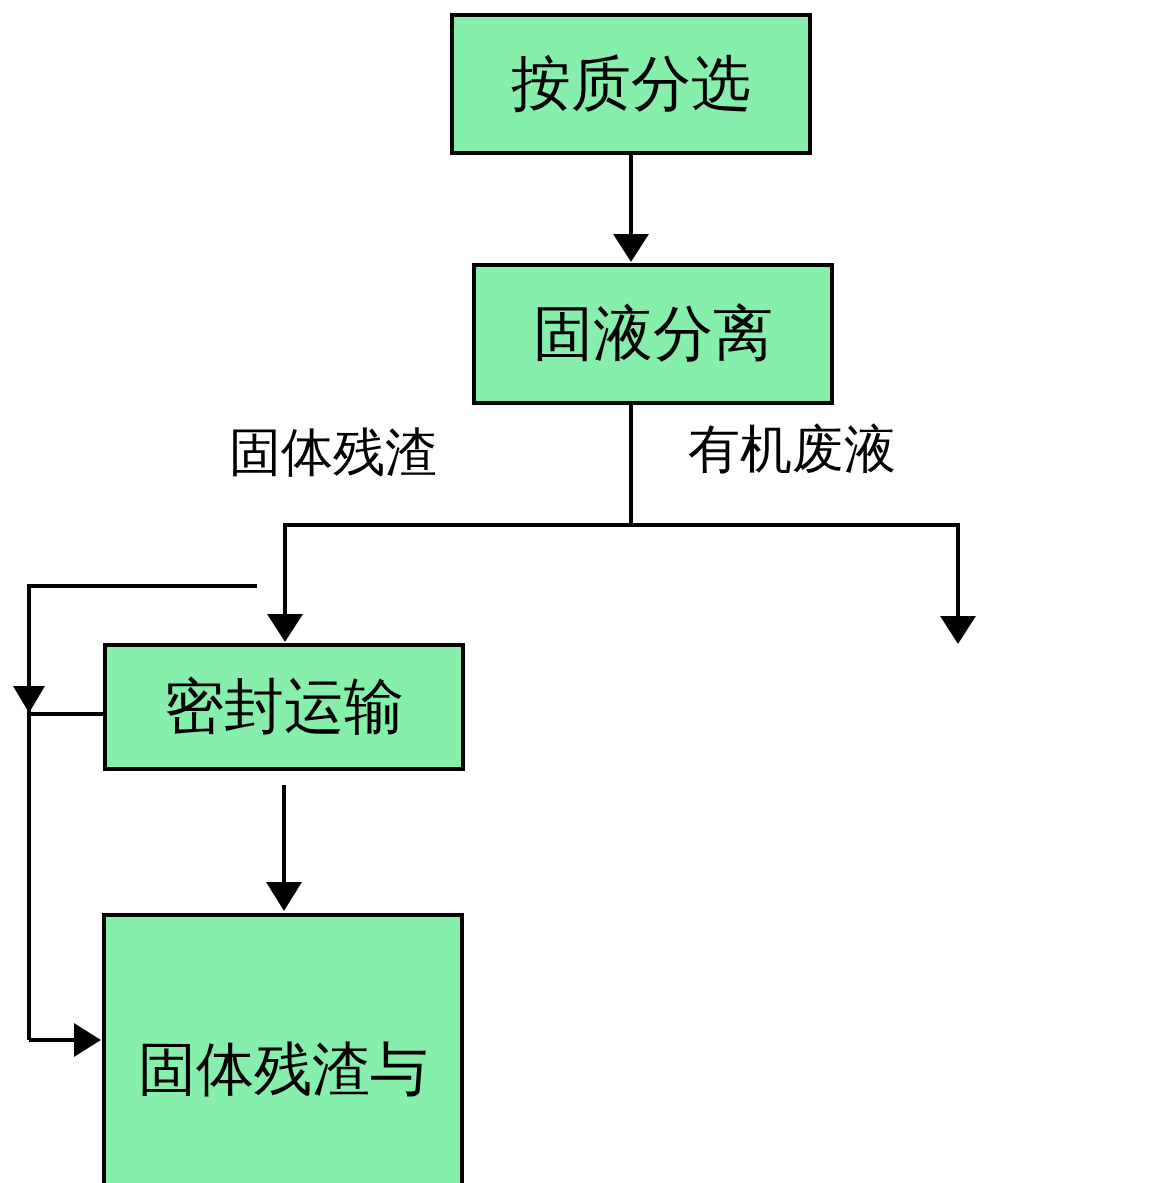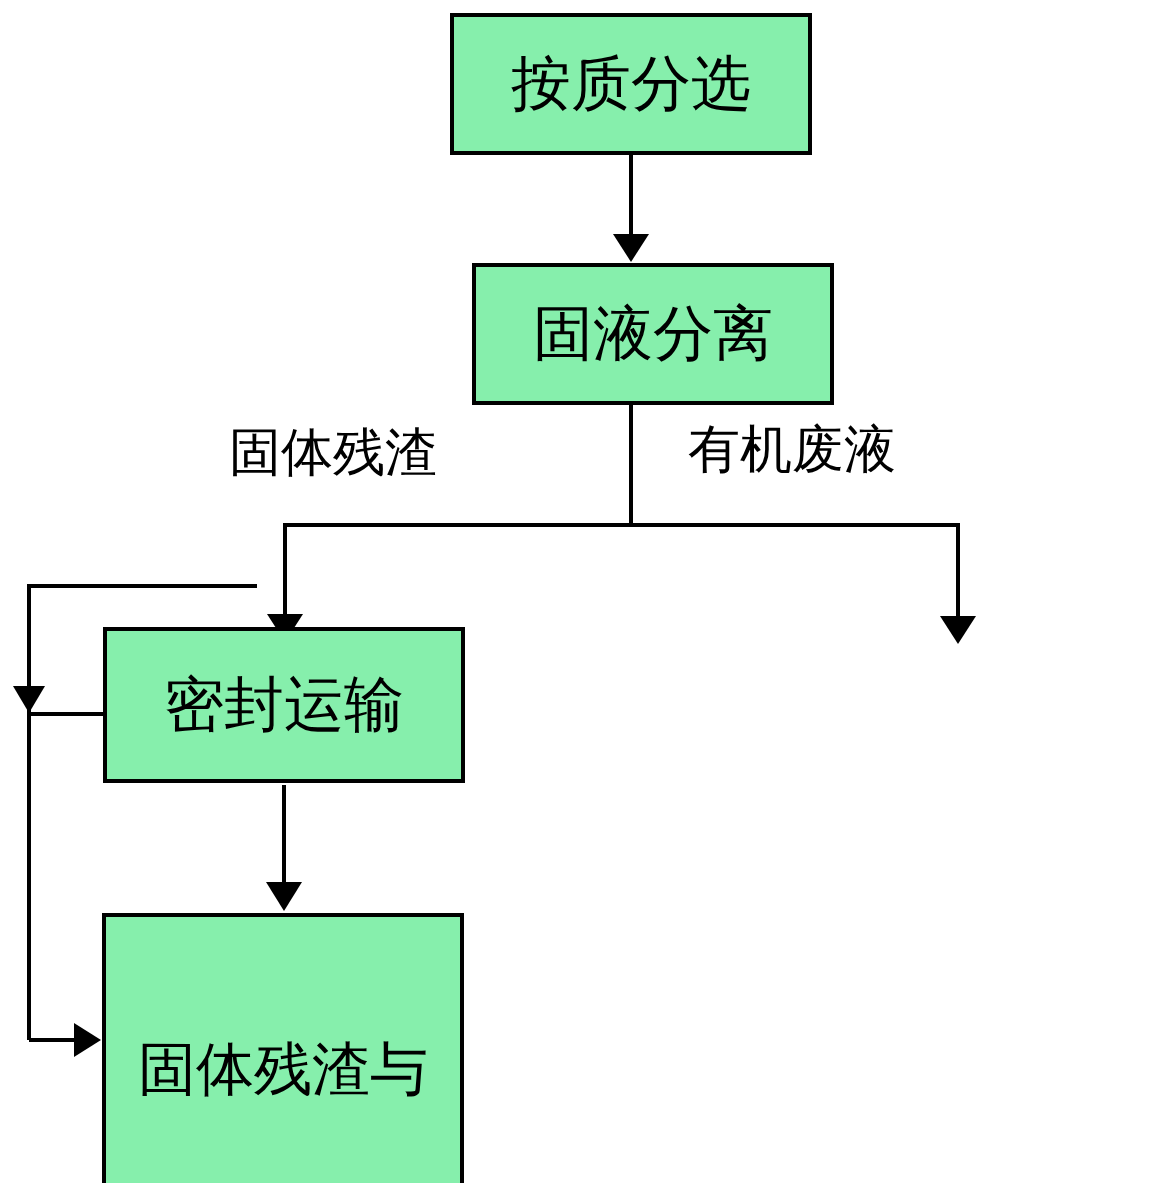--- a/index.html
+++ b/index.html
@@ -34,21 +34,21 @@
     text-align: center;
   }
   .node-label {
     font-size: 60px;
     line-height: 1.1;
     white-space: nowrap;
     color: #000000;
   }
   #node-sort        { left: 450px; top: 13px;  width: 362px; height: 142px; }
   #node-separation  { left: 450px; top: 263px; width: 362px; height: 142px; margin-left: 22px; }
-  #node-transport   { left: 103px; top: 627px; width: 362px; height: 156px; }
+  #node-transport   { left: 103px; top: 643px; width: 362px; height: 128px; }
   #node-degradation { left: 776px; top: 645px; width: 362px; height: 142px; }
   #node-compost     { left: 102px; top: 913px; width: 362px; height: 314px; flex-direction: column; }
   #node-compost .node-label { font-size: 58px; line-height: 78px; }
   .edge-label {
     position: absolute;
     font-size: 52px;
     line-height: 1.0;
     color: #000000;
     white-space: nowrap;
   }

